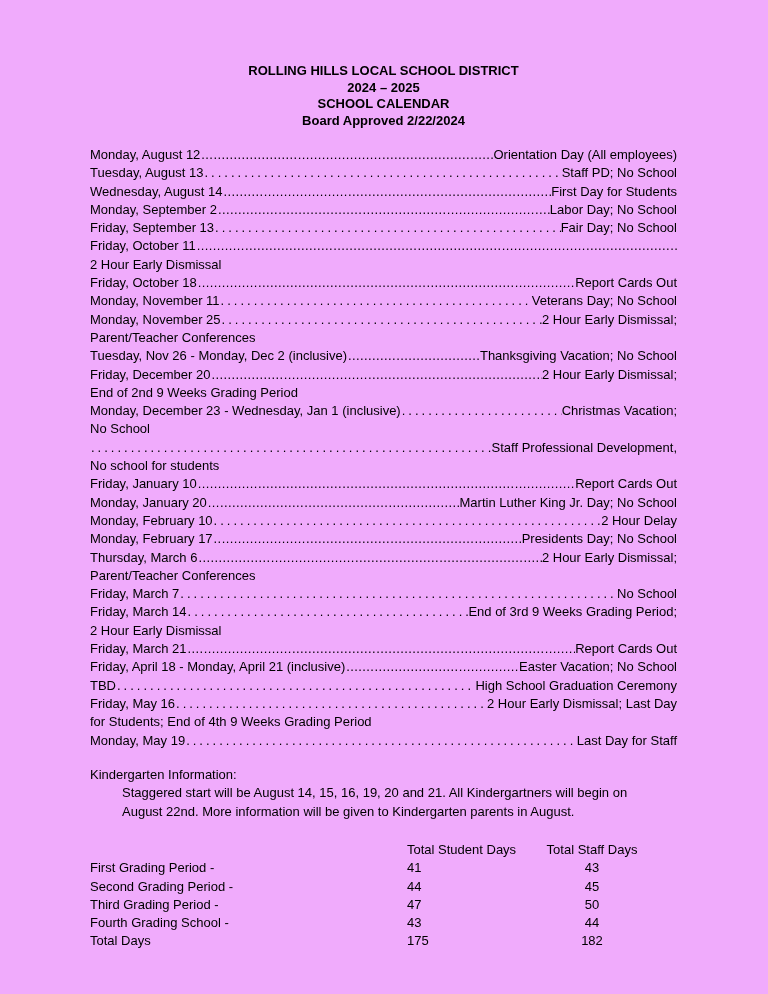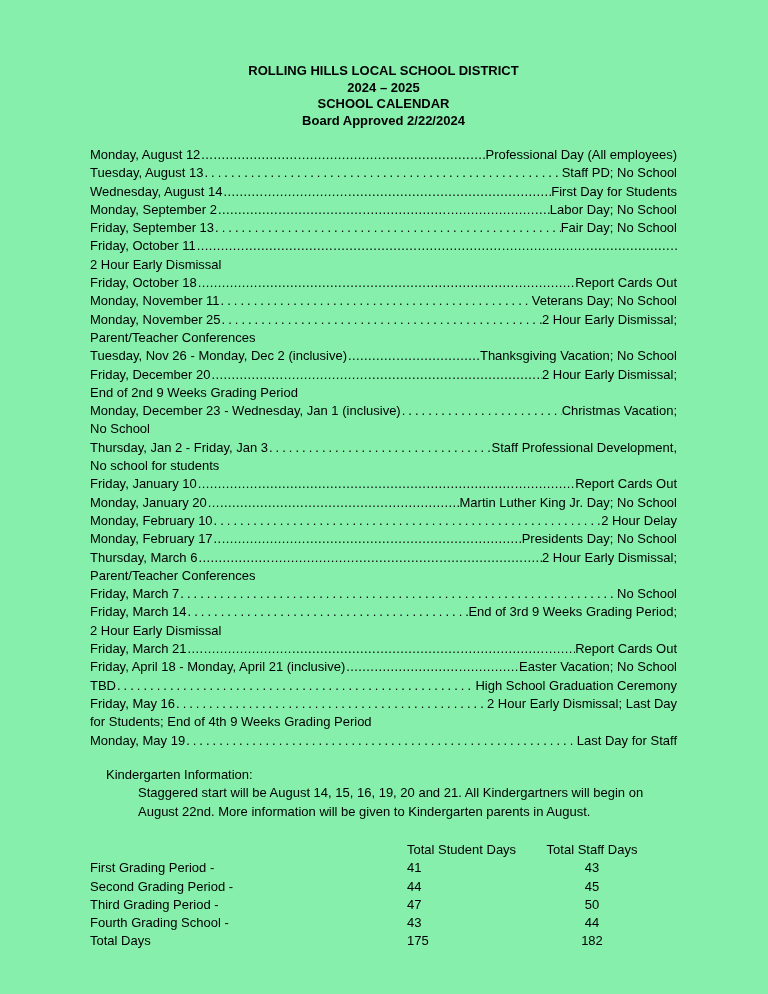--- a/index.html
+++ b/index.html
@@ -1,20 +1,20 @@
 <!DOCTYPE html>
 <html><head>
 <meta charset="utf-8">
 <style>
   * { margin:0; padding:0; box-sizing:border-box; }
   html, body { background:#ffffff; }
   .page {
     position:relative;
     width:768px; height:994px;
-    background:#86efac;
+    background:#f0abfc;
     color:#000000;
     font-family:"Liberation Sans","DejaVu Sans",sans-serif;
     font-size:13px;
     overflow:hidden;
   }
   .doc-header {
     position:absolute; top:63px; left:90px; width:587px;
     text-align:center; font-weight:bold; line-height:16.5px;
   }
   .calendar {
@@ -25,21 +25,21 @@
   .cal-row .date  { white-space:nowrap; }
   .cal-row .event { white-space:nowrap; }
   .leader {
     flex:1 1 auto; overflow:hidden; white-space:nowrap;
     padding:0 1px;
   }
   .leader.dense  { letter-spacing:0.4px; }
   .leader.sparse { letter-spacing:3px; }
   .cal-cont { }
   .kinder {
-    position:absolute; top:766px; left:106px; width:587px;
+    position:absolute; top:766px; left:90px; width:587px;
     line-height:18.3px;
   }
   .kinder-lines { padding-left:32px; }
   .totals {
     position:absolute; top:841px; left:90px; width:587px;
     line-height:18.3px;
   }
   .t-row { display:grid; grid-template-columns:317px 135px 100px; }
   .t-staff { text-align:center; }
 </style>
@@ -53,21 +53,21 @@
     <div>2024 – 2025</div>
     <div>SCHOOL CALENDAR</div>
     <div>Board Approved 2/22/2024</div>
   </header>
 
   <main class="calendar" id="calendar-list">
   <div class="cal-entry">
     <div class="cal-row">
       <span class="date">Monday, August 12</span>
       <span class="leader dense">............................................................................................................................................................................................................................................................................................................</span>
-      <span class="event">Professional Day (All employees)</span>
+      <span class="event">Orientation Day (All employees)</span>
     </div>
 
   </div>
 
   <div class="cal-entry">
     <div class="cal-row">
       <span class="date">Tuesday, August 13</span>
       <span class="leader sparse">............................................................................................................................................................................................................................................................................................................</span>
       <span class="event">Staff PD; No School</span>
     </div>
@@ -158,21 +158,20 @@
     <div class="cal-row">
       <span class="date">Monday, December 23 - Wednesday, Jan 1 (inclusive)</span>
       <span class="leader sparse">............................................................................................................................................................................................................................................................................................................</span>
       <span class="event">Christmas Vacation;</span>
     </div>
     <div class="cal-cont">No School</div>
   </div>
 
   <div class="cal-entry">
     <div class="cal-row">
-      <span class="date">Thursday, Jan 2 - Friday, Jan 3</span>
       <span class="leader sparse">............................................................................................................................................................................................................................................................................................................</span>
       <span class="event">Staff Professional Development,</span>
     </div>
     <div class="cal-cont">No school for students</div>
   </div>
 
   <div class="cal-entry">
     <div class="cal-row">
       <span class="date">Friday, January 10</span>
       <span class="leader dense">............................................................................................................................................................................................................................................................................................................</span>

